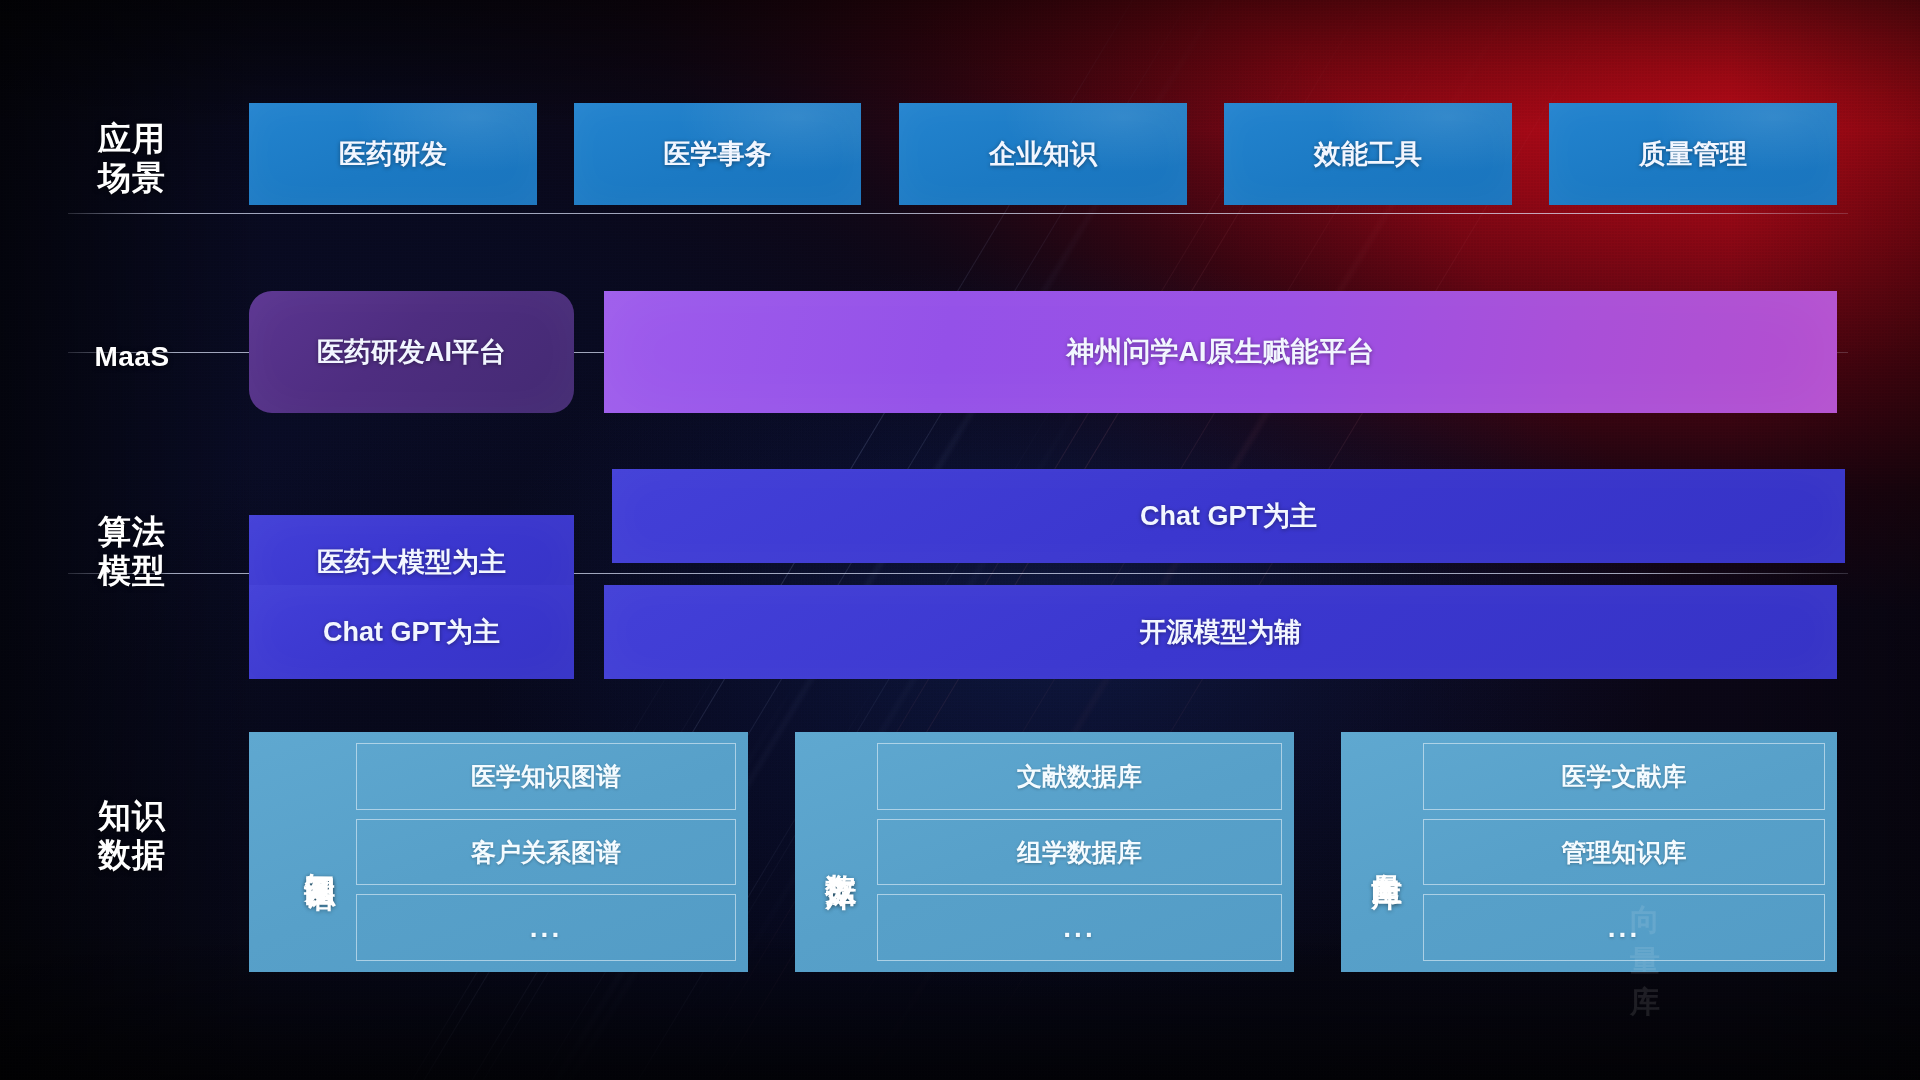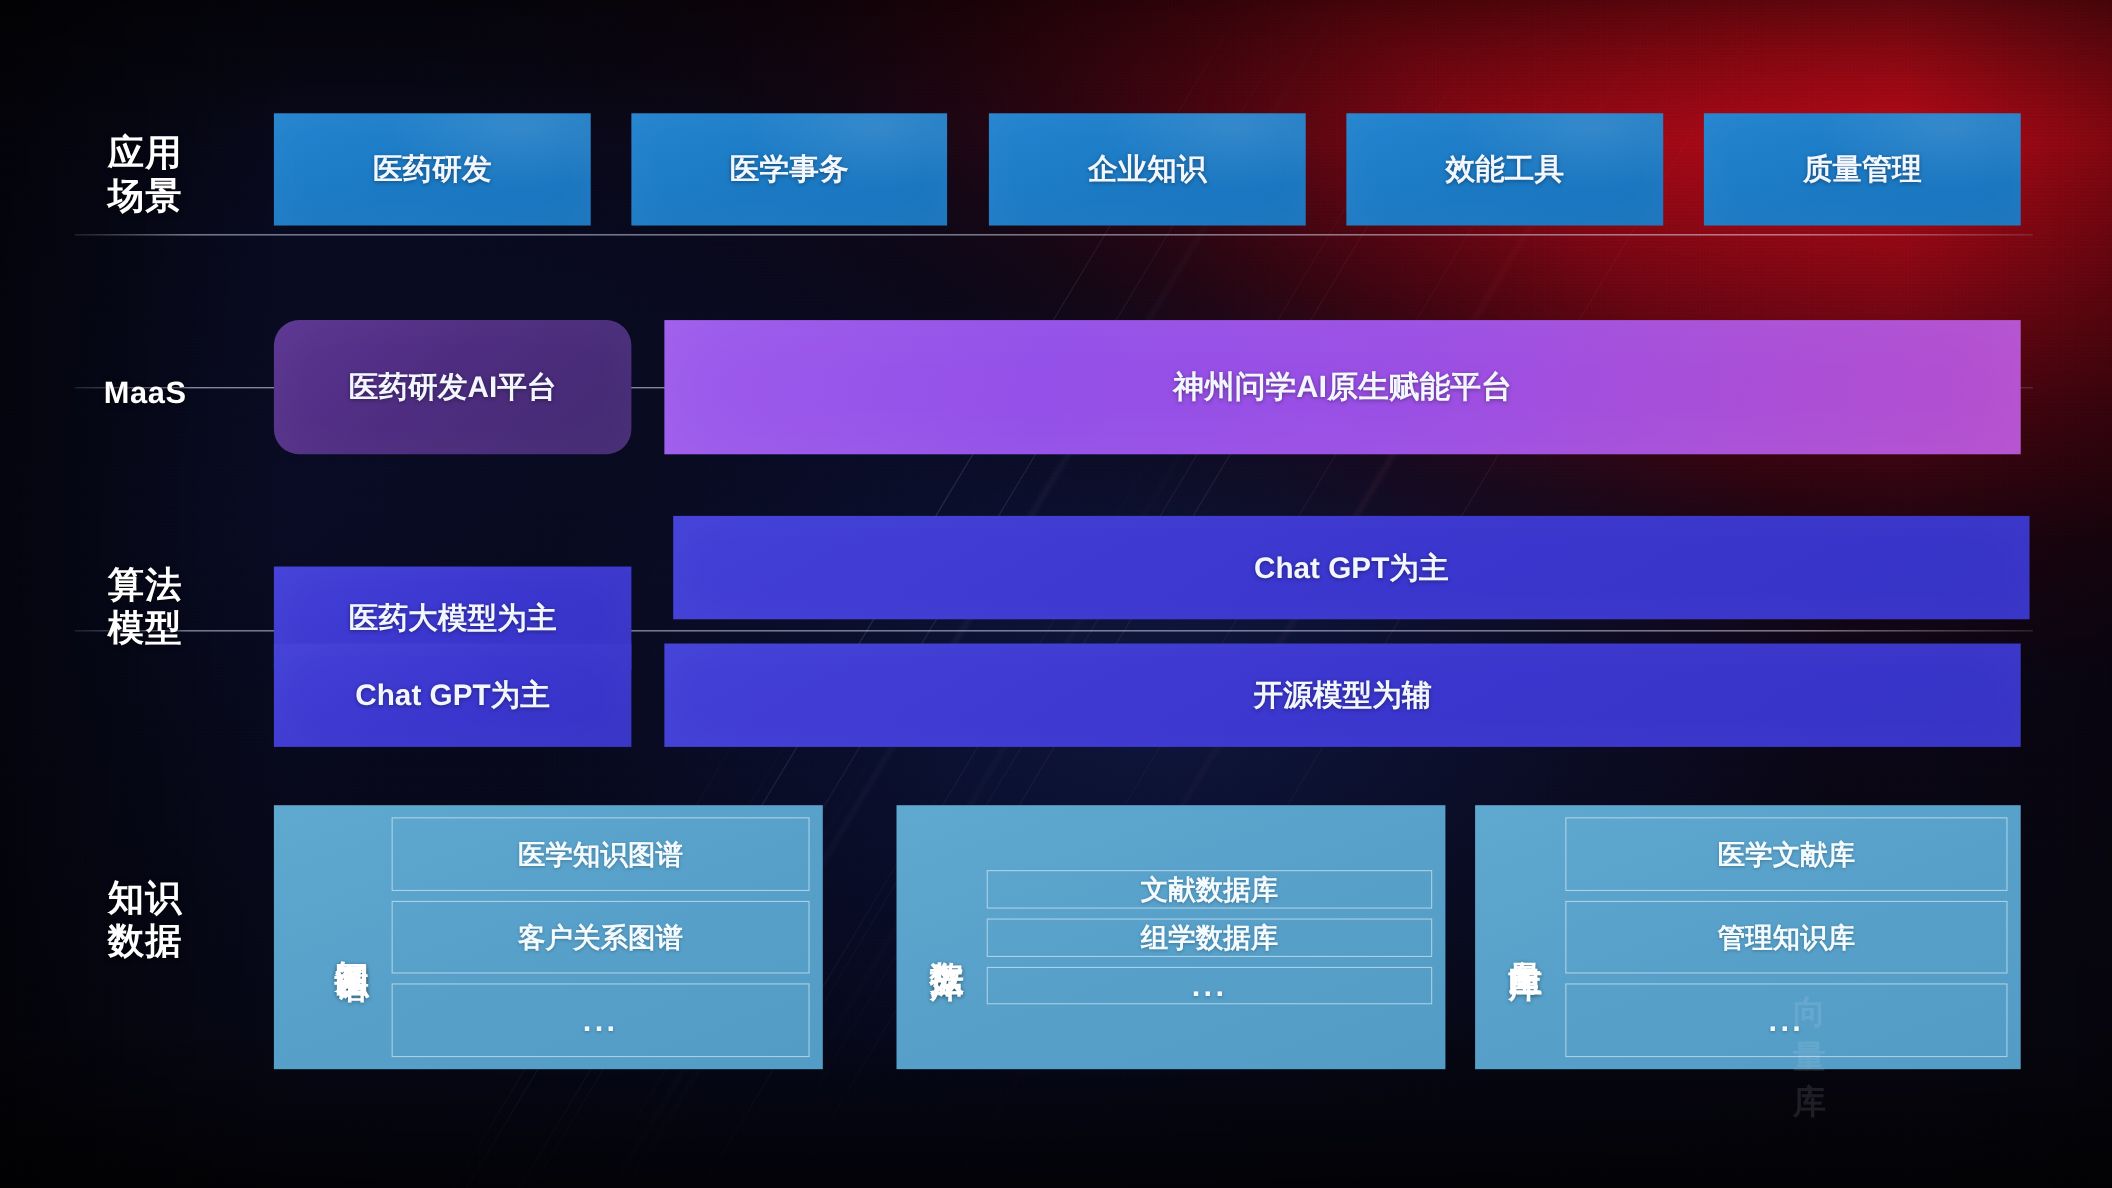--- a/index.html
+++ b/index.html
@@ -302,21 +302,21 @@
 
       <div class="kpanel" style="left:249px; width:499px;padding-left:33px;">
         <div class="kpanel-label">知识图谱</div>
         <div class="kpanel-items">
           <div class="kitem">医学知识图谱</div>
           <div class="kitem">客户关系图谱</div>
           <div class="kitem dots">...</div>
         </div>
       </div>
 
-      <div class="kpanel" style="left:815px; width:499px;align-items:center;">
+      <div class="kpanel" style="left:795px; width:499px;">
         <div class="kpanel-label">数据库</div>
         <div class="kpanel-items">
           <div class="kitem">文献数据库</div>
           <div class="kitem">组学数据库</div>
           <div class="kitem dots">...</div>
         </div>
       </div>
 
       <div class="kpanel" style="left:1341px; width:496px;">
         <div class="kpanel-label">向量库</div>

